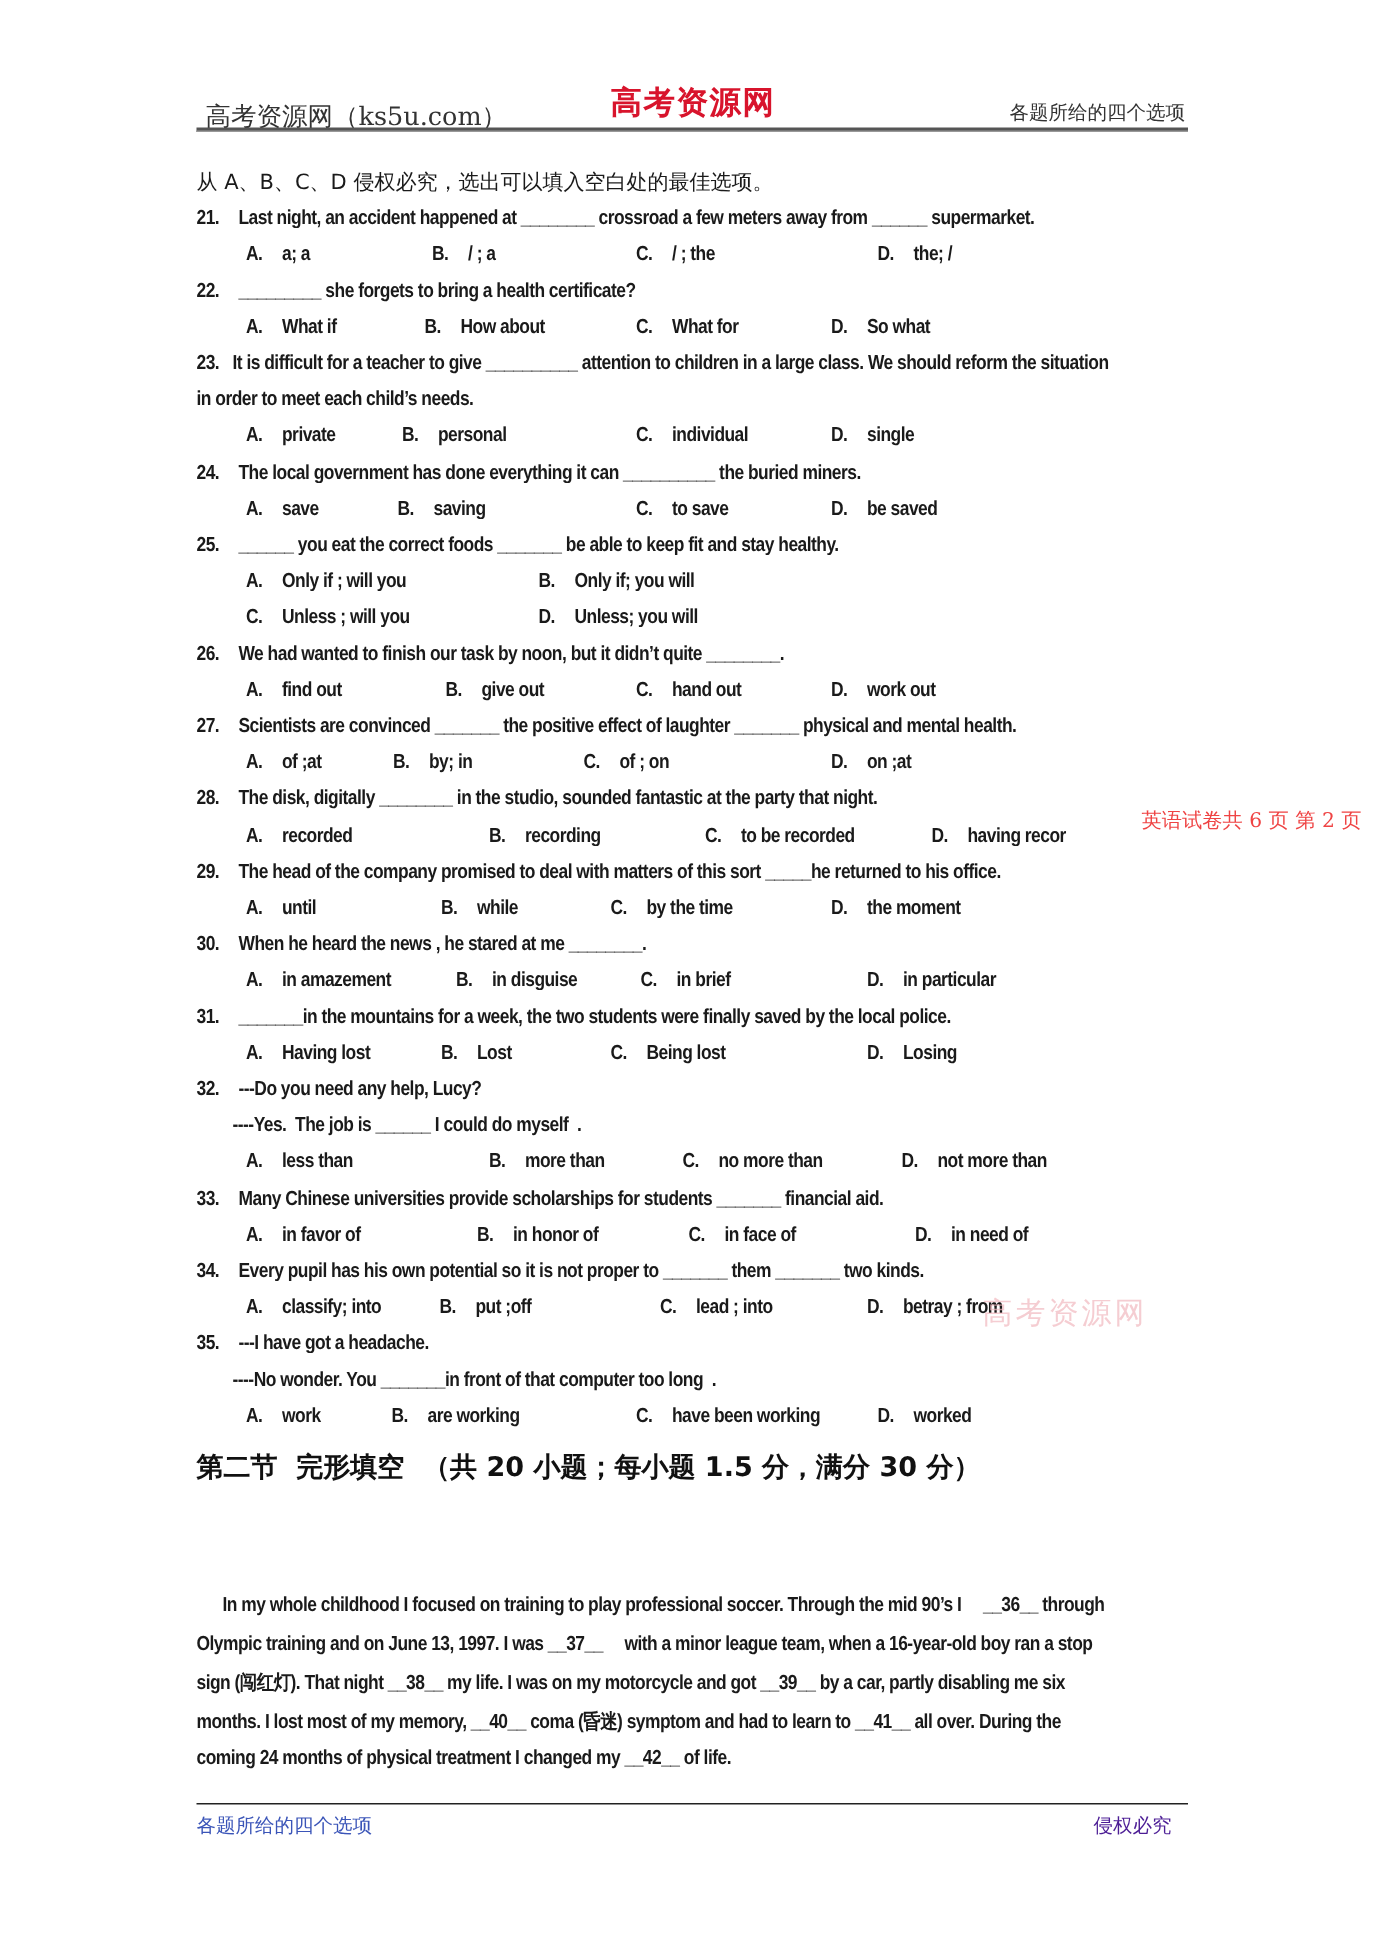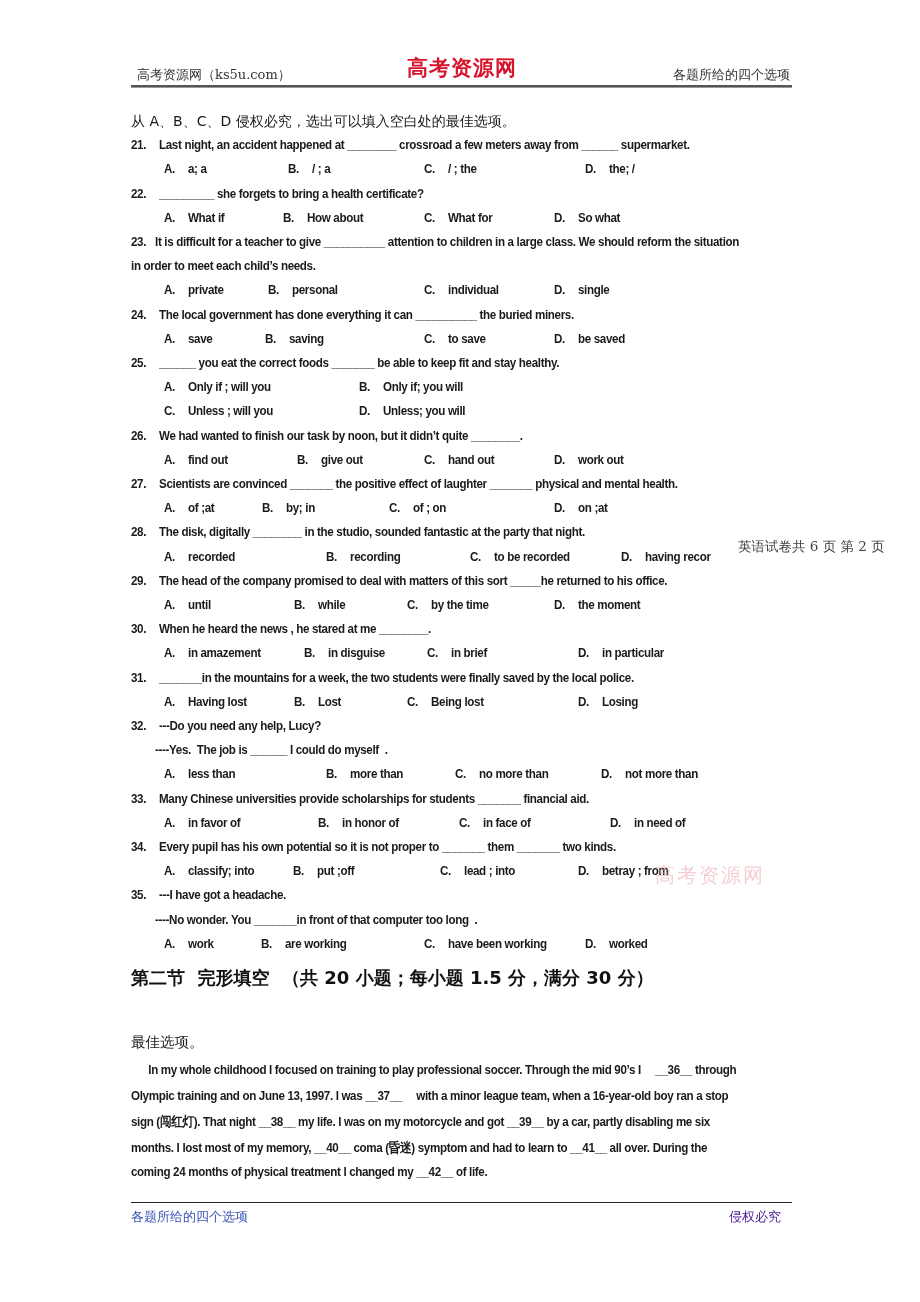--- a/index.html
+++ b/index.html
@@ -1,28 +1,28 @@
 <!DOCTYPE html>
 <html><head>
 <meta charset="utf-8">
 <style>
   html, body { margin:0; padding:0; background:#ffffff; }
   body { width:920px; height:1302px; position:relative; overflow:hidden;
          font-family:"Liberation Sans Narrow","Liberation Sans", sans-serif; color:#111; }
   .page { position:absolute; left:0; top:0; width:920px; height:1302px; }
 
-  .hdr-left { position:absolute; left:137px; top:66px; font-family:"DejaVu Serif", serif; font-size:13px; color:#333; }
+  .hdr-left { position:absolute; left:137px; top:66px; font-family:"DejaVu Serif", serif; font-size:17px; color:#333; }
   .hdr-logo { position:absolute; left:407px; top:54px; font-family:"DejaVu Serif", serif; font-size:21px; font-weight:bold; color:#d8142c; letter-spacing:1px; }
   .hdr-right { position:absolute; left:673px; top:66px; font-family:"DejaVu Serif", serif; font-size:13px; color:#333; }
   .hdr-rule { position:absolute; left:131px; top:85px; width:661px; height:2px; background:#555; border-bottom:1px solid #999; }
   .line { position:absolute; left:0; white-space:pre; font-size:13.5px; letter-spacing:-0.4px; transform:scaleX(0.86); transform-origin:left center; font-weight:bold; color:#1a1a1a; }
   .cn { font-family:"DejaVu Sans", sans-serif; font-weight:normal; transform:none; letter-spacing:0; font-size:14px; }
   .opt { position:absolute; white-space:pre; font-size:13.5px; letter-spacing:-0.4px; transform:scaleX(0.86); transform-origin:left center; font-weight:bold; color:#1a1a1a; }
 
-  .side-note { position:absolute; left:738px; top:538px; font-family:"DejaVu Serif", serif; font-size:13.5px; color:#404040; }
+  .side-note { position:absolute; left:761px; top:538px; font-family:"DejaVu Serif", serif; font-size:13.5px; color:#ef4444; }
   .watermark { position:absolute; left:655px; top:862px; font-family:"DejaVu Serif", serif; font-size:20px; color:#f1b9bf; opacity:0.7; letter-spacing:2px; }
 
   .sec-title { position:absolute; left:131px; top:966px; font-family:"DejaVu Sans", sans-serif; font-size:18px; font-weight:bold; color:#111; white-space:pre; }
   .instr { position:absolute; left:131px; width:665px; font-family:"DejaVu Serif", serif; font-size:14.5px; color:#222; line-height:25px; }
 
   .ftr-rule { position:absolute; left:131px; top:1202px; width:661px; height:1px; background:#222; }
   .ftr-left { position:absolute; left:131px; top:1208px; font-family:"DejaVu Serif", serif; font-size:13px; color:#3b55b8; }
   .ftr-right { position:absolute; left:729px; top:1208px; font-family:"DejaVu Serif", serif; font-size:13px; color:#4c1d95; }
 </style>
 </head>
@@ -188,21 +188,20 @@
       <div class="opt" style="left: 424px; top: 935.8px;">C.</div>
       <div class="opt" style="left: 448px; top: 935.8px;">have been working</div>
       <div class="opt" style="left: 585px; top: 935.8px;">D.</div>
       <div class="opt" style="left: 609px; top: 935.8px;">worked</div>
     </div>
 
   <span class="side-note">英语试卷共 6 页  第 2 页</span>
   <span class="watermark">高考资源网</span>
 
   <div class="sec-title">第二节  完形填空  （共 20 小题；每小题 1.5 分，满分 30 分）</div>
-  <div class="instr" style="top:1030px">最佳选项。</div>
 
   <div id="passage">
       <div class="line" style="left: 131px; top: 1062px; position: absolute;">      In my whole childhood I focused on training to play professional soccer. Through the mid 90’s I     __36__ through</div>
       <div class="line" style="left: 131px; top: 1087.5px; position: absolute;">Olympic training and on June 13, 1997. I was __37__     with a minor league team, when a 16-year-old boy ran a stop</div>
       <div class="line" style="left: 131px; top: 1113px; position: absolute;">sign (闯红灯). That night __38__ my life. I was on my motorcycle and got __39__ by a car, partly disabling me six</div>
       <div class="line" style="left: 131px; top: 1138.5px; position: absolute;">months. I lost most of my memory, __40__ coma (昏迷) symptom and had to learn to __41__ all over. During the</div>
       <div class="line" style="left: 131px; top: 1164px; position: absolute;">coming 24 months of physical treatment I changed my __42__ of life.</div>
     </div>
 
   <div class="ftr-rule"></div>

